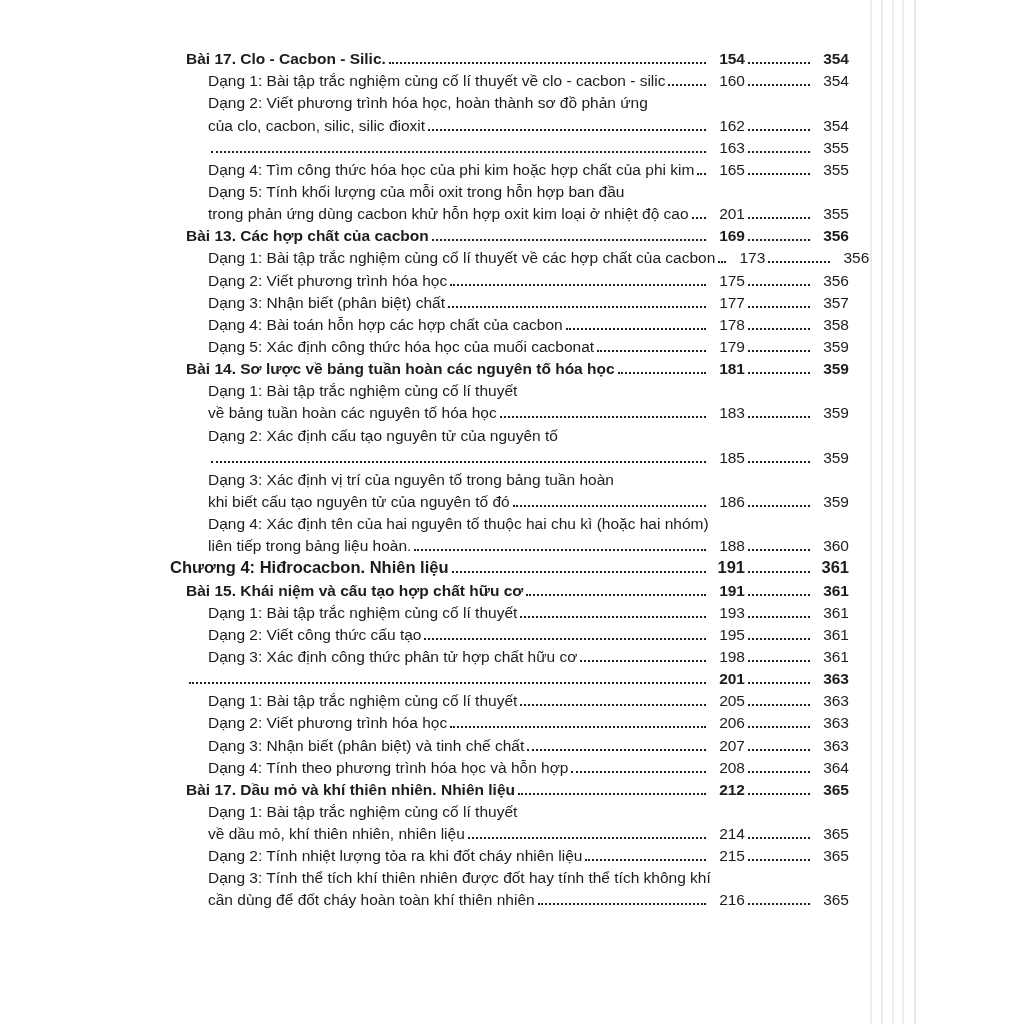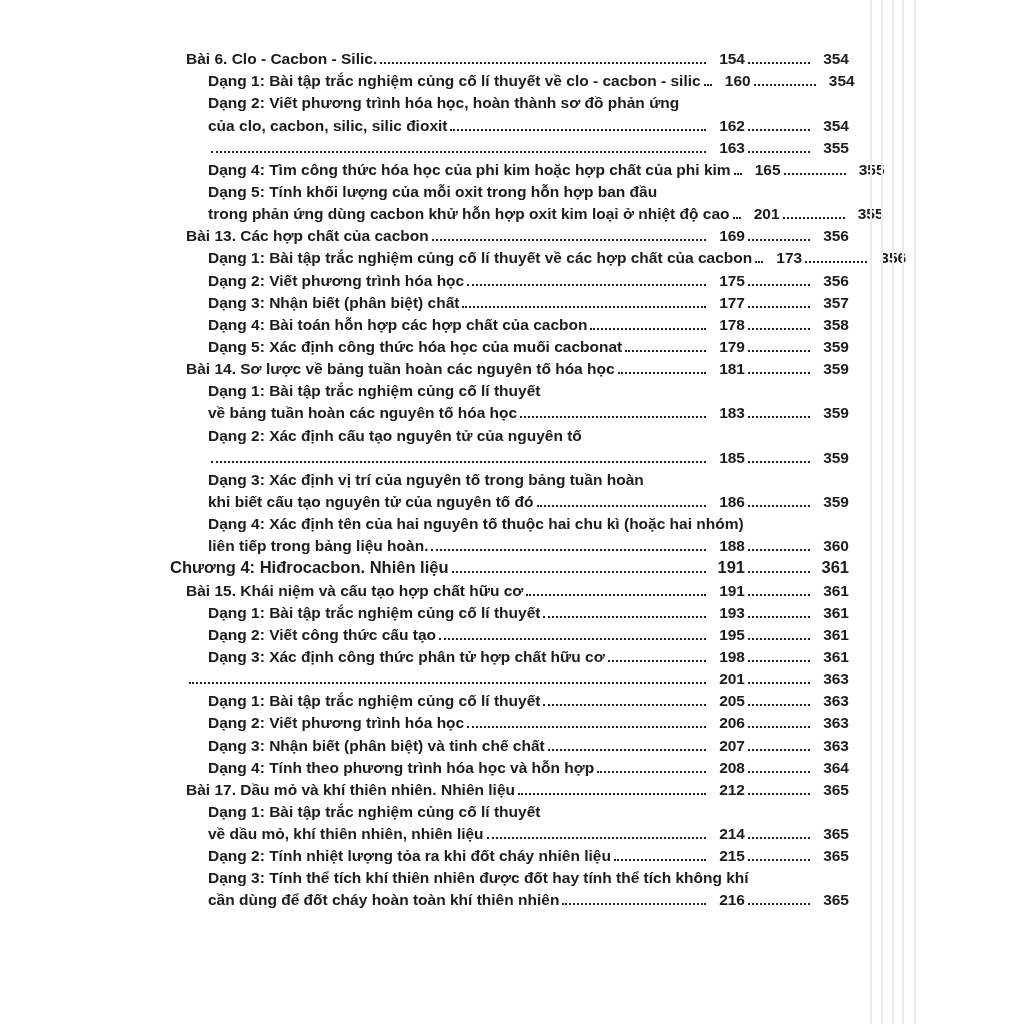--- a/index.html
+++ b/index.html
@@ -26,21 +26,21 @@
   }
   .row {
     display: flex;
     align-items: flex-end;
     height: 22.15px;
     font-size: 15.5px;
     white-space: nowrap;
   }
   .row.lv-chuong { font-size: 16.5px; font-weight: 700; padding-left: 0; }
   .row.lv-bai    { font-weight: 700; padding-left: 16px; }
-  .row.lv-dang   { font-weight: 700; padding-left: 38px; }
+  .row.lv-dang   { font-weight: 400; padding-left: 38px; }
   .entry-text { flex: 0 0 auto; }
   .leader {
     flex: 1 1 auto;
     border-bottom: 2px dotted #222222;
     margin: 0 3px 4px 3px;
     min-width: 8px;
     height: 1px;
   }
   .leader2 {
     flex: 0 0 auto;
@@ -66,21 +66,21 @@
   .edge-3 { left: 892px; }
   .edge-4 { left: 902px; }
   .edge-5 { left: 914px; background: #e7e7e7; }
 </style>
 </head>
 <body>
 
 <div class="page">
   <div class="toc">
       <div class="row lv-bai">
-    <span class="entry-text">Bài 6. Clo - Cacbon - Silic.</span>
+    <span class="entry-text">Bài 17. Clo - Cacbon - Silic.</span>
     <span class="leader"></span>
     <span class="num num1">154</span>
     <span class="leader2"></span>
     <span class="num num2">354</span>
   </div>
       <div class="row lv-dang">
     <span class="entry-text">Dạng 1: Bài tập trắc nghiệm củng cố lí thuyết về clo - cacbon - silic</span>
     <span class="leader"></span>
     <span class="num num1">160</span>
     <span class="leader2"></span>

